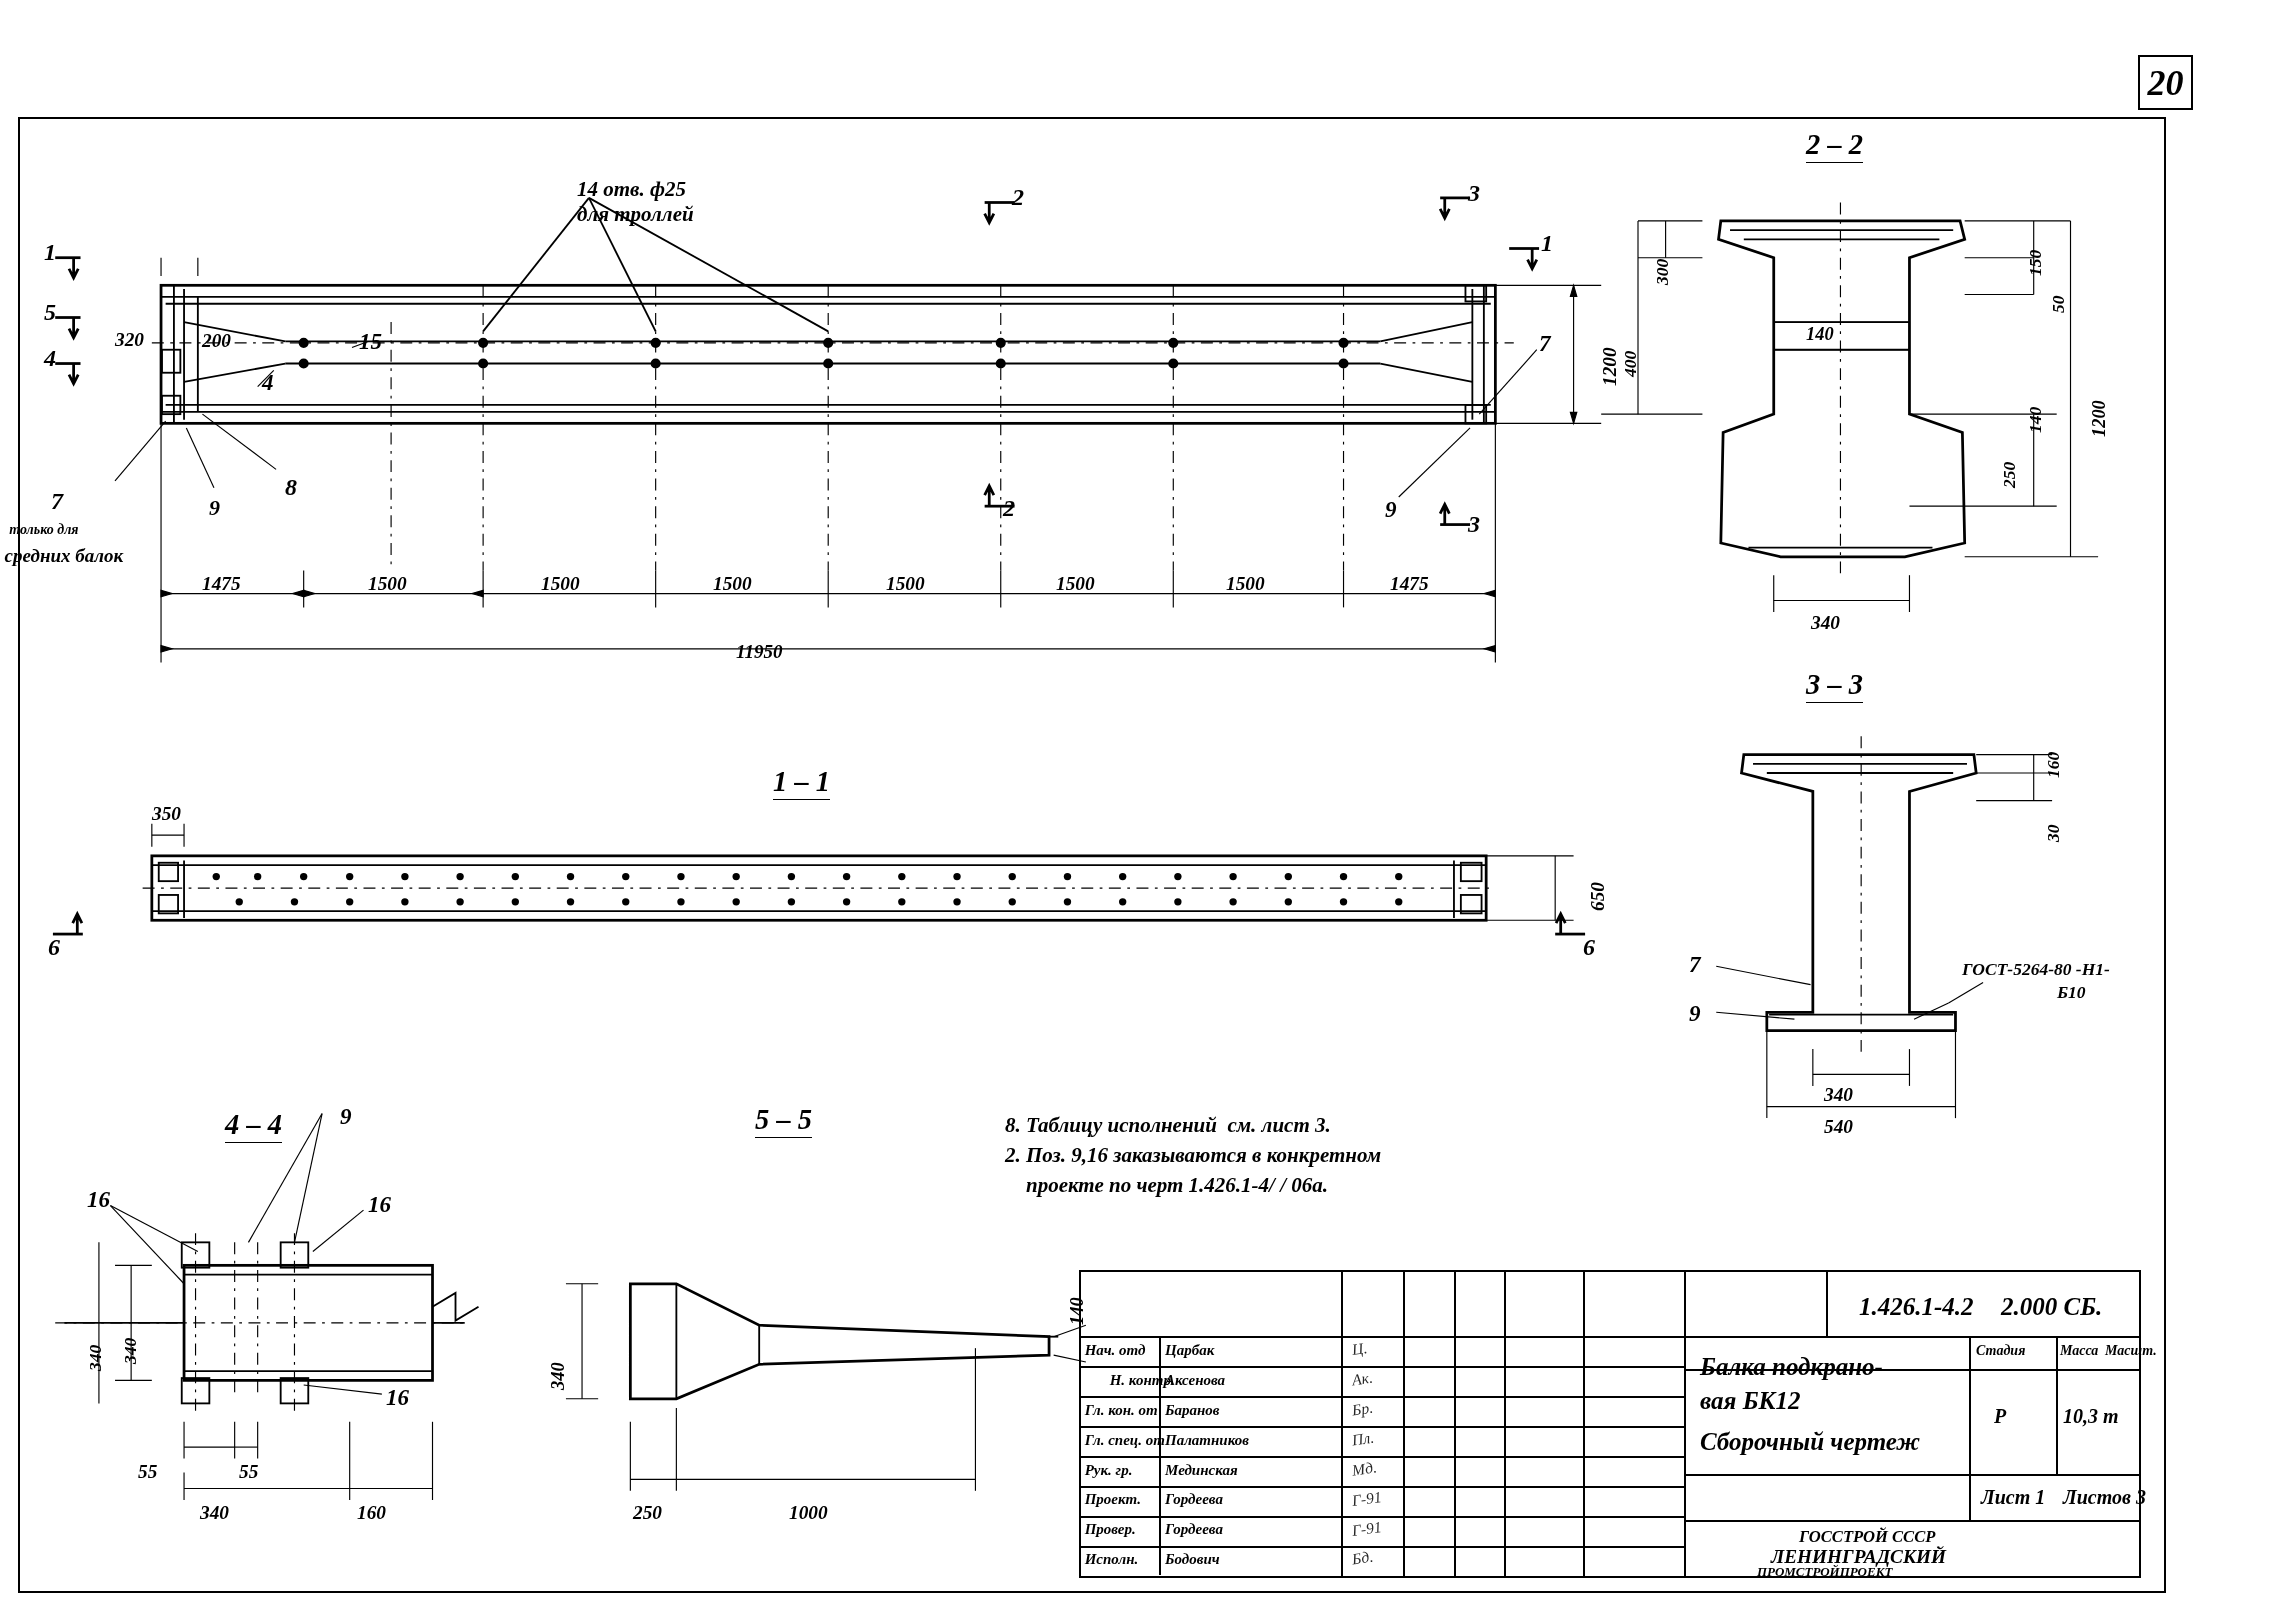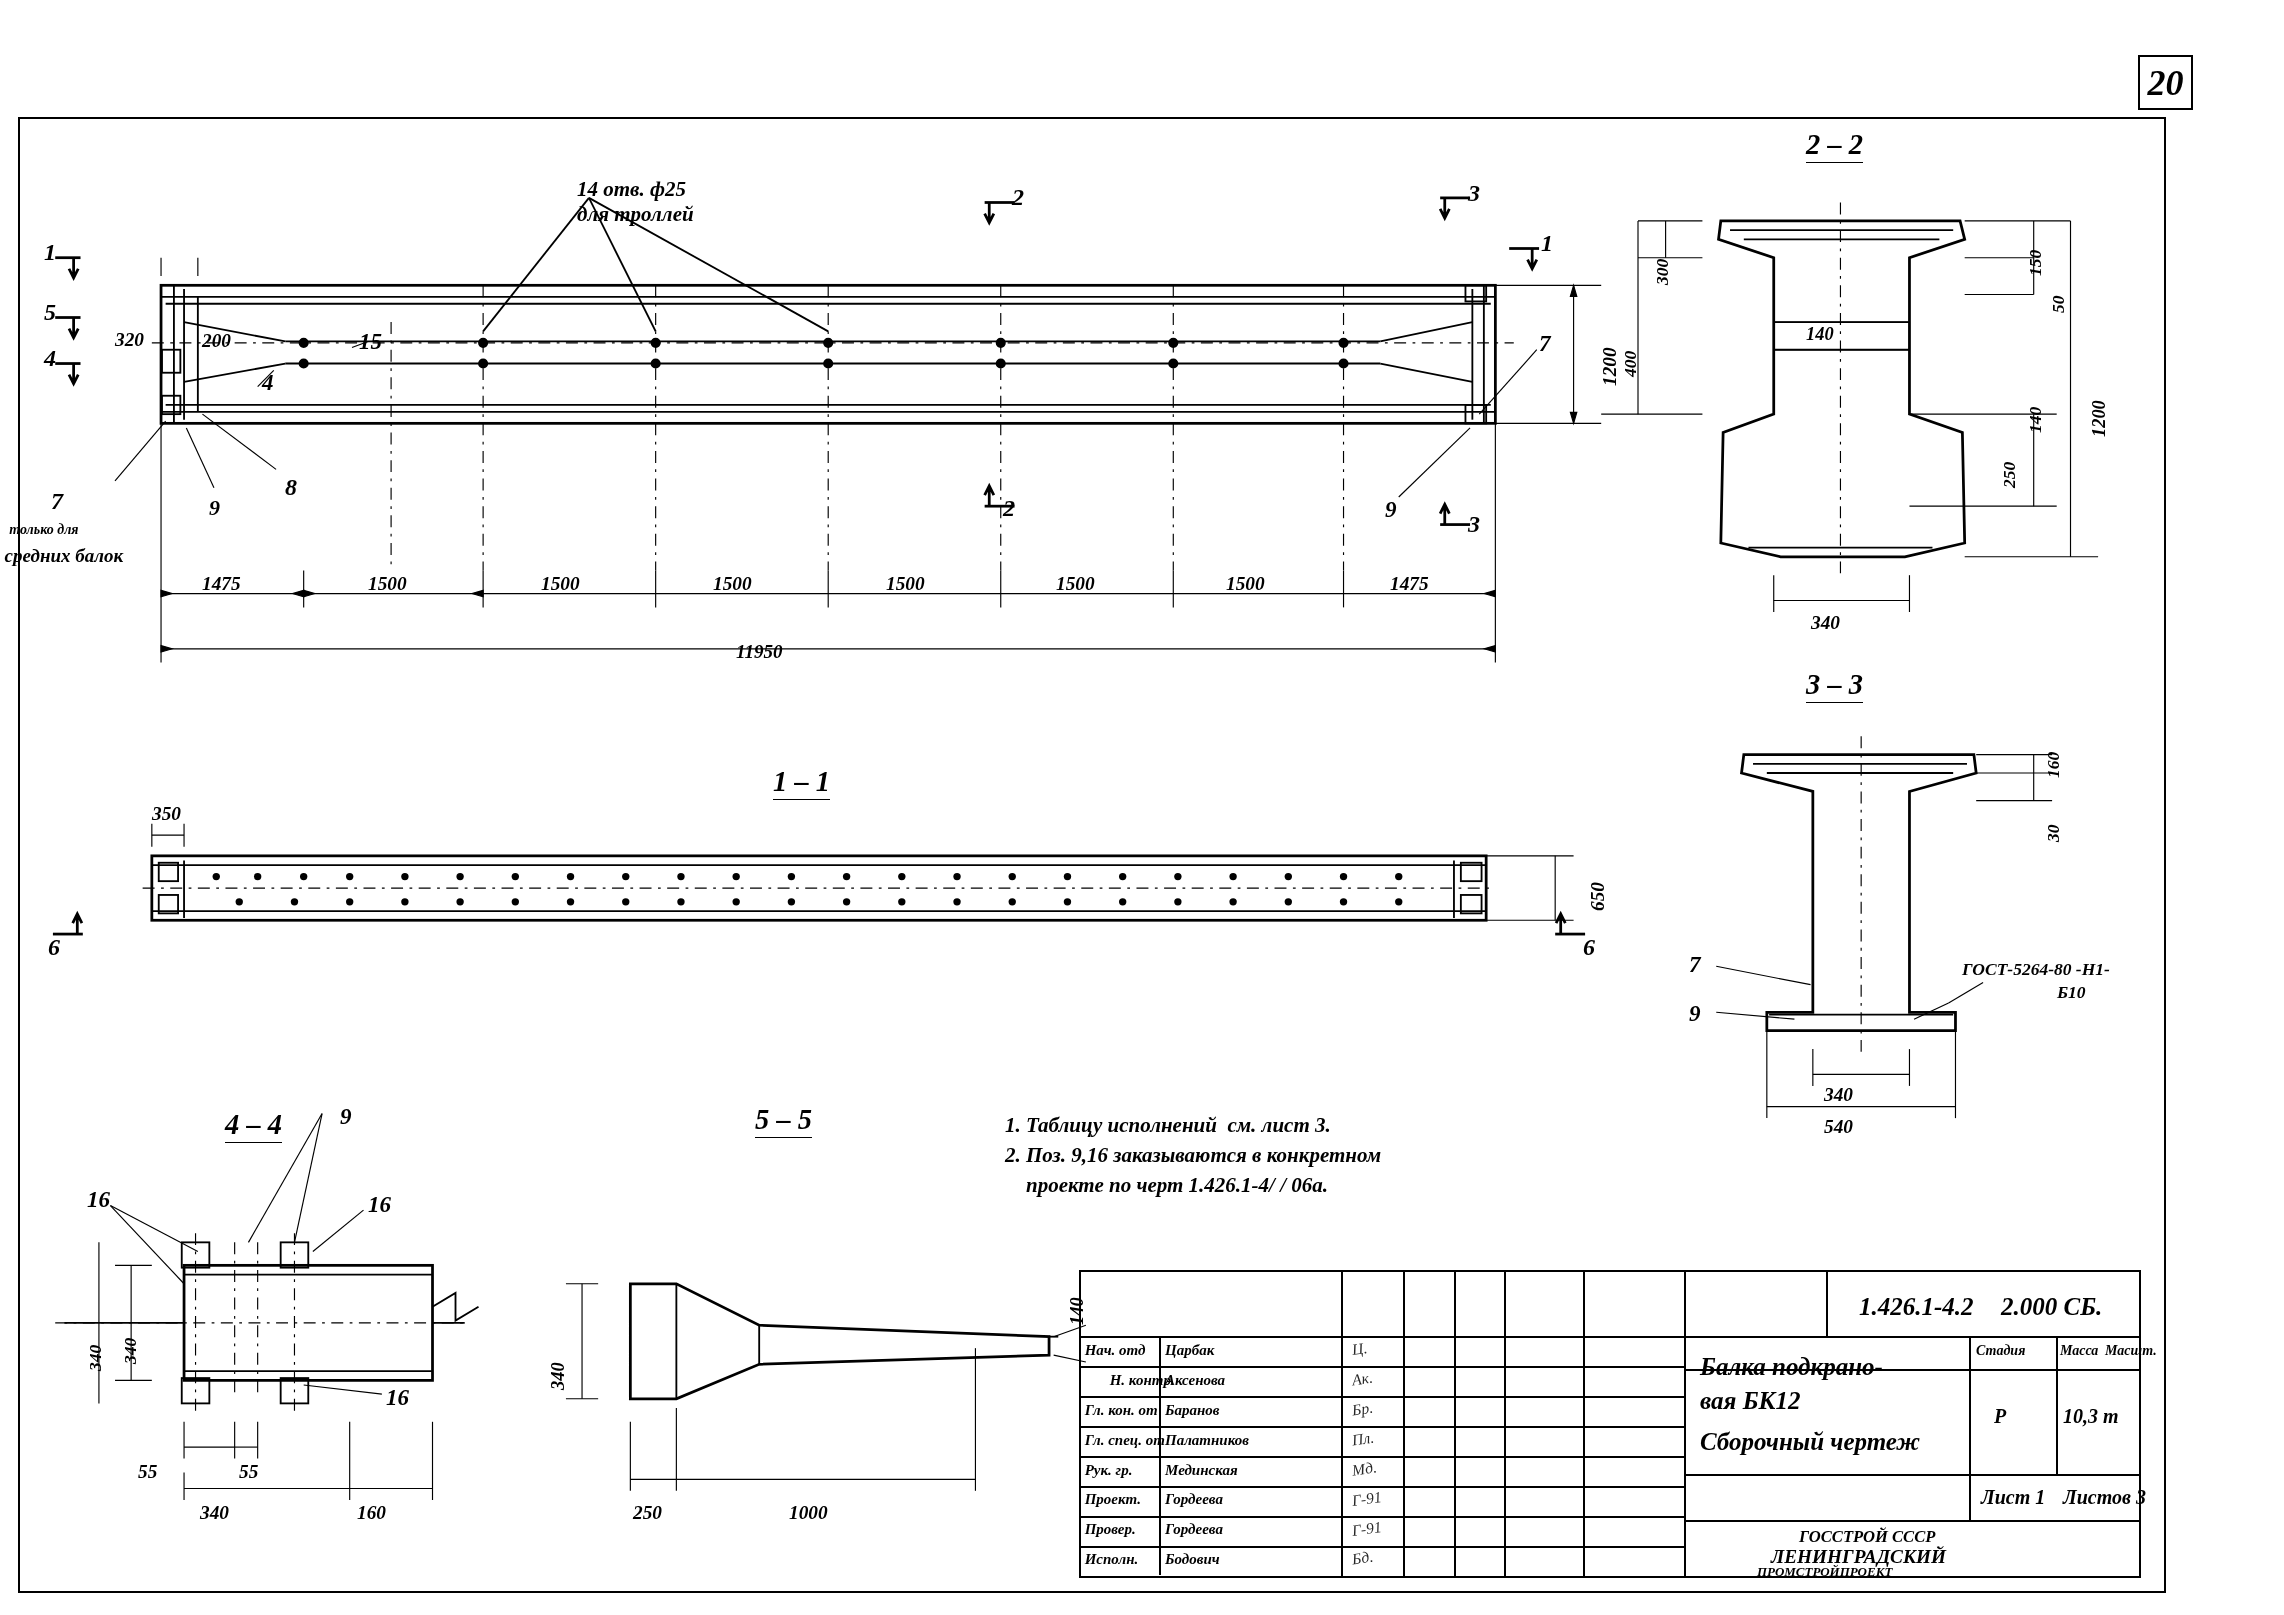--- a/index.html
+++ b/index.html
@@ -465,21 +465,21 @@
   <div class="dim" style="left:239px;top:1461px;">55</div>
   <div class="dim" style="left:200px;top:1502px;">340</div>
   <div class="dim" style="left:357px;top:1502px;">160</div>
 
   <div class="title" style="left:755px;top:1104px;"><u>5 – 5</u></div>
   <div class="vdim" style="left:548px;top:1390px;font-size:18.4px;">340</div>
   <div class="vdim" style="left:1067px;top:1325px;font-size:18.4px;">140</div>
   <div class="dim" style="left:633px;top:1502px;">250</div>
   <div class="dim" style="left:789px;top:1502px;">1000</div>
 
-  <div class="notes" style="left:1005px;top:1111px;">1. Таблицу исполнений  см. лист 3.</div>
+  <div class="notes" style="left:1005px;top:1111px;">8. Таблицу исполнений  см. лист 3.</div>
   <div class="notes" style="left:1005px;top:1141px;">2. Поз. 9,16 заказываются в конкретном</div>
   <div class="notes" style="left:1005px;top:1171px;">    проекте по черт 1.426.1-4/ / 06а.</div>
 
   <div class="stamp">
 
     <div class="sline" style="left:0;top:64px;width:603px;height:2.3px;"></div>
     <div class="sline" style="left:603px;top:0;width:2.3px;height:304px;"></div>
     <div class="sline" style="left:745px;top:0;width:2.3px;height:64px;"></div>
     <div class="sline" style="left:888px;top:64px;width:2.3px;height:138px;"></div>
     <div class="sline" style="left:975px;top:64px;width:2.3px;height:138px;"></div>

